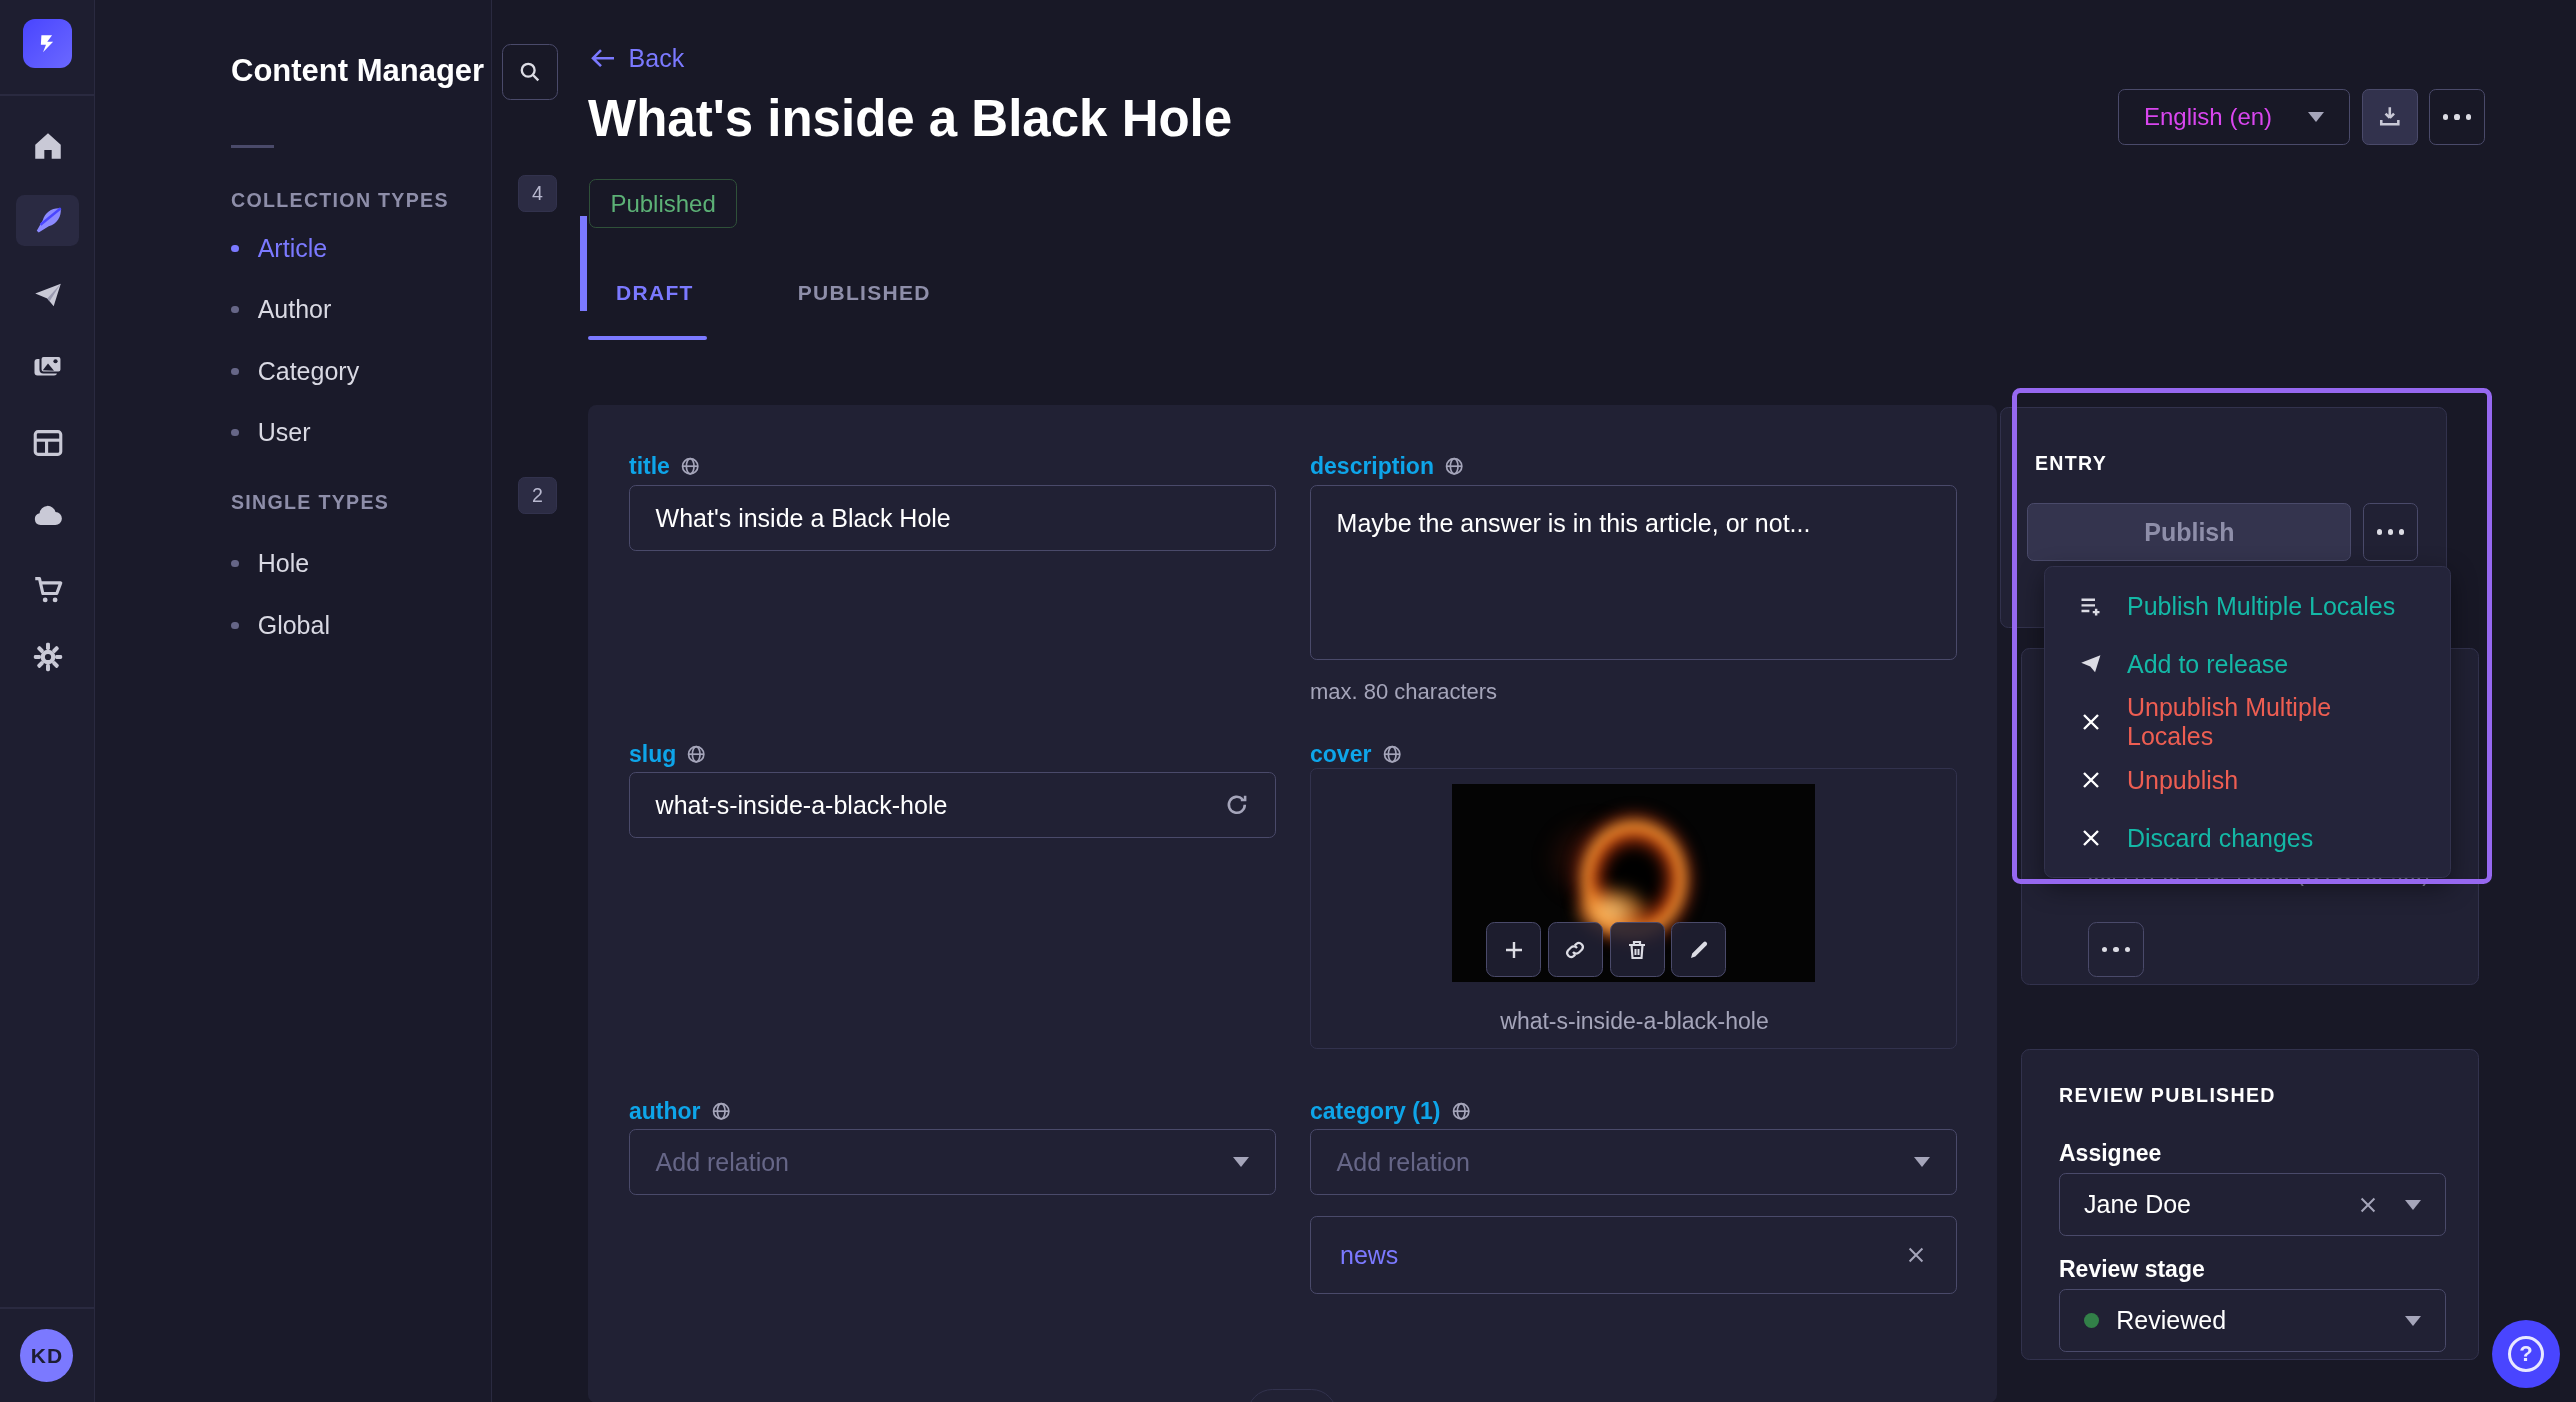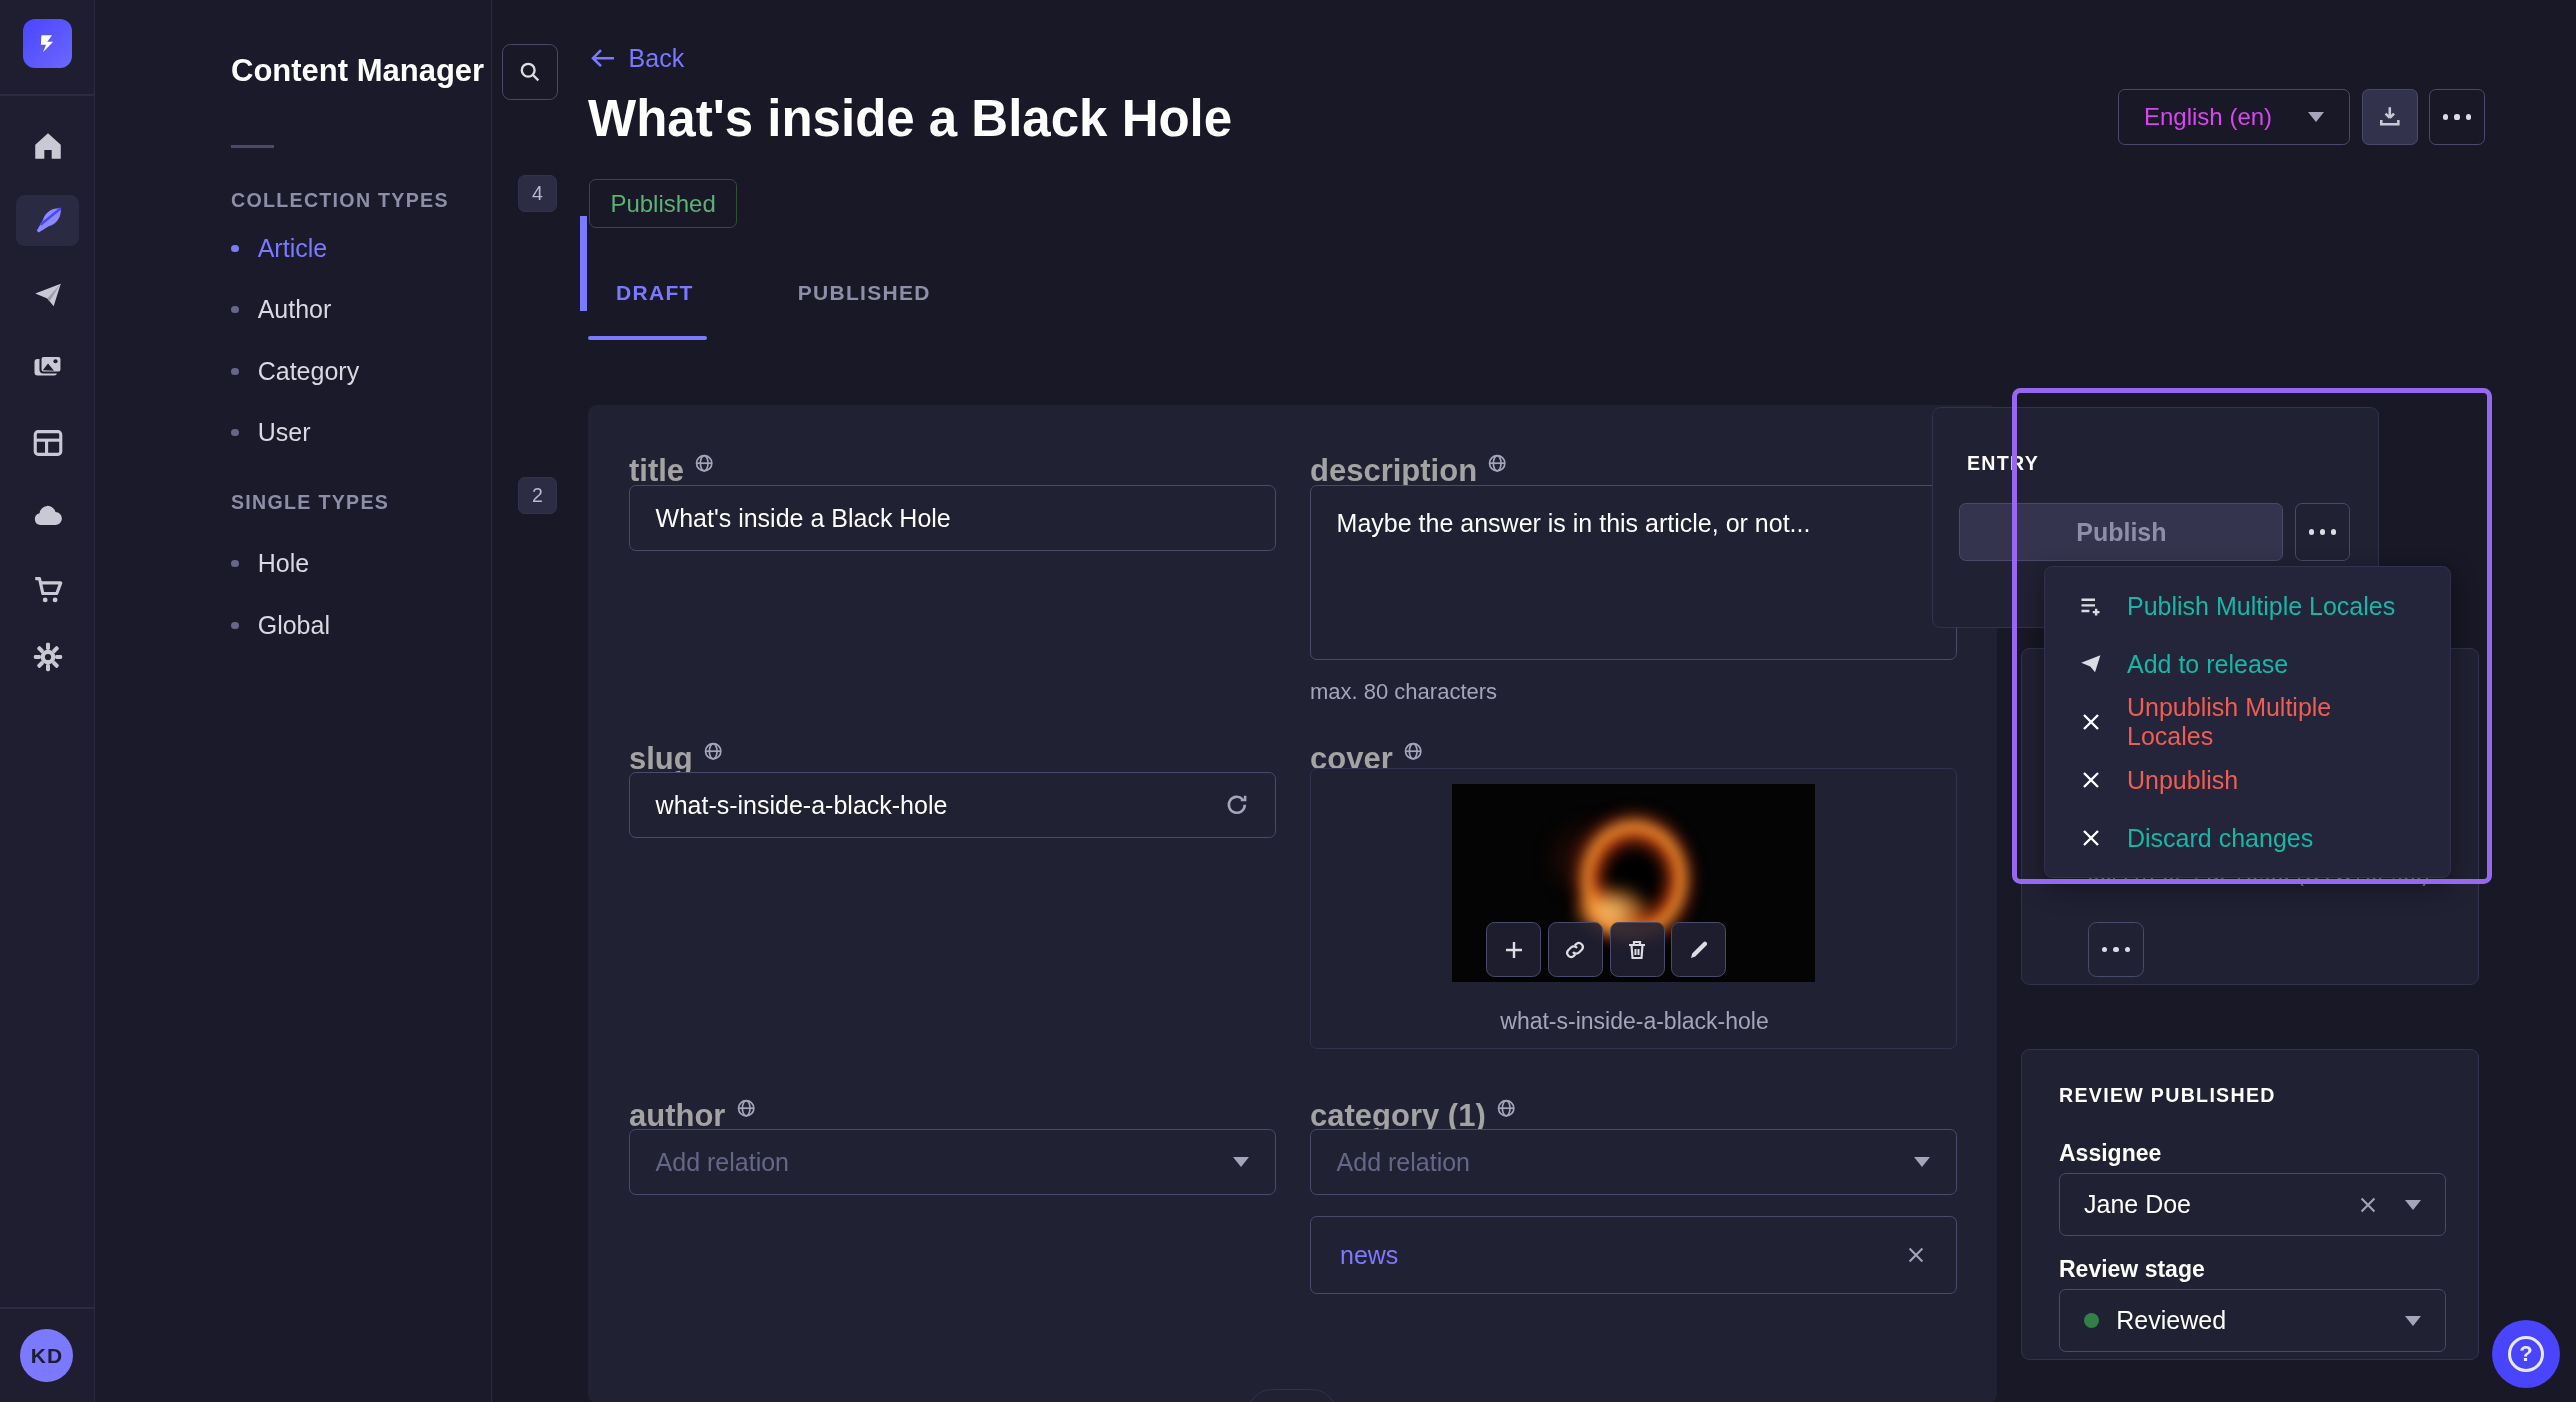--- a/index.html
+++ b/index.html
@@ -59,22 +59,22 @@
               border:1.7px solid #4a4a6a; display:flex; align-items:center; justify-content:center; }
   .icon-btn.filled { background:#32324d; }
   .caret { width:0; height:0; border-left:8.5px solid transparent; border-right:8.5px solid transparent;
            border-top:10.2px solid #a5a5ba; }
   .dots { display:flex; gap:6px; align-items:center; }
   .dots i { width:5.1px; height:5.1px; border-radius:50%; background:#dcdce4; }
 
   
   .form-card { position:absolute; left:588px; top:405px; width:1409px; height:998px;
                background:#212134; border-radius:8.5px; }
-  .field-label { position:absolute; font-size:31px; font-weight:bold; color:#a3a3a3;
-                 display:flex; gap:10.2px; }
+  .field-label { position:absolute; font-size:23px; font-weight:bold; color:#0ea5e9;
+                 display:flex; align-items:center; gap:10.2px; }
   .input { position:absolute; background:#212134; border:1.7px solid #4a4a6a; border-radius:6.8px;
            display:flex; align-items:center; padding:0 25.6px; font-size:25px; color:#ffffff; }
   .input .placeholder { color:#666687; }
   .input .trail { margin-left:auto; display:flex; align-items:center; gap:22px; }
   .hint { position:absolute; font-size:22px; color:#a5a5ba; }
   .cover-card { position:absolute; left:722px; top:363px; width:647px; height:281px;
                 background:#212134; border:1.7px solid #32324d; border-radius:6.8px; }
   .bh { position:absolute; left:141px; top:15.3px; width:363px; height:198px; background:#040404; overflow:hidden; }
   .bh .ring { position:absolute; left:50%; top:48%; width:153px; height:170px; transform:translate(-50%,-50%);
     background:radial-gradient(50% 50% at 50% 50%, rgba(0,0,0,.98) 0 30%, rgba(110,28,6,.85) 45%,
@@ -426,21 +426,21 @@
     <span class="close">
       <svg width="22" height="22" viewBox="0 0 24 24">
         <path d="M5 5l14 14M19 5 5 19" stroke="#a5a5ba" stroke-width="2.2"></path>
         </svg>
     </span>
   </div>
 
   <div class="bottom-bump"></div>
 </section>
 
-<section class="panel" style="left:1932px; top:407px; width:447px; height:221px; z-index:10">
+<section class="panel" style="left:2000px; top:407px; width:447px; height:221px; z-index:10">
   <div class="panel-head" style="position:absolute; left:34px; top:44px">ENTRY</div>
   <div class="publish-btn">Publish</div>
   <div class="entry-more">
     <span class="dots">
         <i></i>
         <i></i>
         <i></i>
       </span>
   </div>
 </section>

